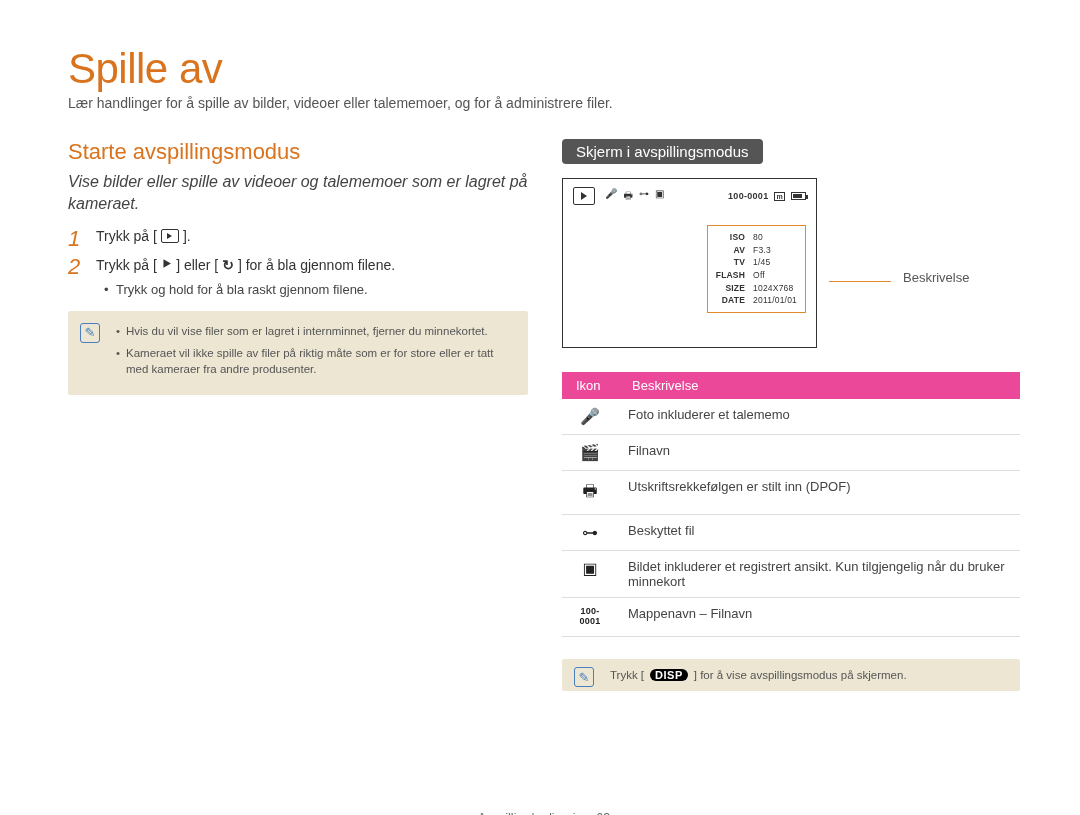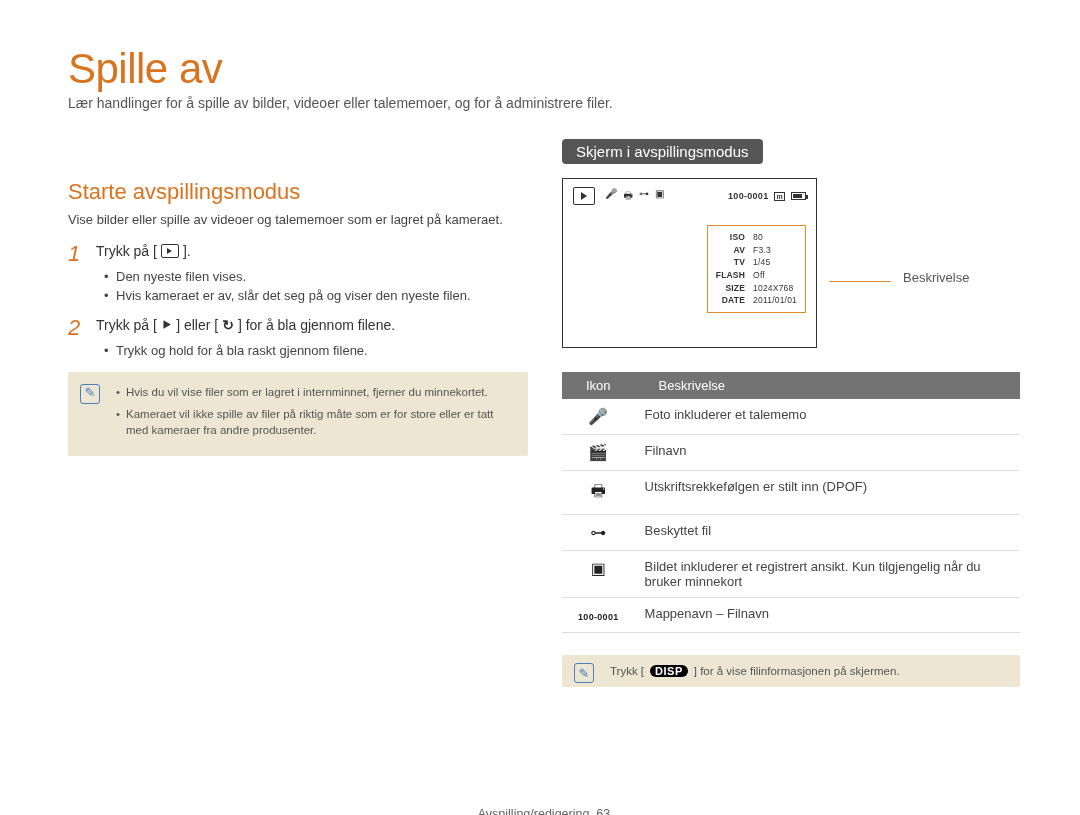--- a/index.html
+++ b/index.html
@@ -1,25 +1,25 @@
 <!DOCTYPE html>
 <html><head>
 <meta charset="utf-8">
 <style>
   * { box-sizing: border-box; margin: 0; padding: 0; }
   html, body { width: 1080px; height: 815px; background: #fff; font-family: Arial, Helvetica, sans-serif; color: #333; }
   .page { padding: 45px 60px 20px 68px; }
   .title { font-size: 42px; font-weight: 300; color: #d9731d; letter-spacing: -0.5px; margin-bottom: 2px; }
   .subtitle { font-size: 14px; color: #555; margin-bottom: 28px; }
   .cols { display: flex; gap: 34px; }
-  .left { flex: 0 0 460px; margin-top: 40px; }
+  .left { flex: 0 0 460px; }
   .right { flex: 1; }
 
   .h2 { font-size: 22px; color: #d9731d; font-weight: 300; margin-bottom: 6px; }
-  .p  { font-size: 13px; color: #444; line-height: 1.35; margin-bottom: 14px; }
+  .p  { font-size: 16px; color: #444; line-height: 1.35; margin-bottom: 14px; font-style: italic; }
 
   .step   { display: flex; gap: 10px; margin-top: 6px; }
   .stepnum{ font-size: 22px; color: #d9731d; font-style: italic; font-weight: 300; line-height: 1; width: 18px; }
   .stepbody{ flex: 1; font-size: 14px; color: #333; }
   .stepbody .line { display: flex; align-items: center; gap: 4px; }
   .bullets { margin: 4px 0 14px 36px; font-size: 13px; color: #444; }
   .bullets li { margin-bottom: 4px; list-style: none; position: relative; padding-left: 12px; }
   .bullets li::before { content: "•"; position: absolute; left: 0; }
 
   .notebox { background: #ece6d3; border-radius: 2px; padding: 12px 14px 12px 48px; position: relative; font-size: 11.5px; color: #555; line-height: 1.4; margin-top: 8px; }
@@ -40,21 +40,21 @@
   .batt { width: 15px; height: 8px; border: 1px solid #333; position: relative; }
   .batt::after { content: ""; position: absolute; right: -3px; top: 2px; width: 2px; height: 4px; background: #333; }
   .batt .fill { position: absolute; left: 1px; top: 1px; bottom: 1px; width: 70%; background: #333; }
 
   .info-box { position: absolute; right: 10px; top: 46px; border: 1.5px solid #e08a2a; padding: 4px 6px; font-size: 8.5px; line-height: 1.25; font-family: Arial, sans-serif; letter-spacing: 0.2px; }
   .info-box table td:first-child { font-weight: bold; padding-right: 6px; text-align: right; }
   .leader { width: 62px; height: 0; border-top: 1px solid #e08a2a; margin-top: 36px; }
   .leader-label { font-size: 13px; color: #555; margin-top: 28px; }
 
   table.desc { width: 100%; border-collapse: collapse; font-size: 13px; }
-  table.desc thead td { background: #737373; color: #fff; padding: 6px 24px; font-size: 13px; margin-left: 6px; }
+  table.desc thead td { background: #ec4899; color: #fff; padding: 6px 14px; font-size: 13px; margin-left: 6px; }
   table.desc tbody td { padding: 8px 10px; border-bottom: 1px solid #ddd; color: #444; vertical-align: top; }
   table.desc tbody td.ic { width: 56px; text-align: center; font-size: 16px; color: #222; }
   .folder-file { font-size: 9px; font-weight: bold; letter-spacing: 0.3px; display:inline-block; }
 
   .note2 { background: #ece6d3; border-radius: 2px; padding: 10px 14px 10px 48px; position: relative; font-size: 11.5px; color: #555; margin-top: 22px; display: flex; align-items: center; gap: 6px; }
   .note2 .note-icon { position: absolute; left: 12px; top: 8px; width: 20px; height: 20px; border: 1.5px solid #4a7fbf; border-radius: 3px; color: #4a7fbf; display: flex; align-items: center; justify-content: center; font-size: 13px; }
   .disp-btn { background: #000; color: #fff; padding: 0 5px; border-radius: 6px; font-size: 11px; font-weight: bold; letter-spacing: 0.5px; }
 
   .inline-icon { display: inline-flex; width: 18px; height: 14px; border: 1px solid #333; border-radius: 2px; align-items: center; justify-content: center; vertical-align: -2px; font-size: 9px; }
   .inline-icon.play::after { content: ""; border-left: 5px solid #333; border-top: 3px solid transparent; border-bottom: 3px solid transparent; }
@@ -77,24 +77,20 @@
       <div class="step">
         <div class="stepnum">1</div>
         <div class="stepbody">
           <span class="line">
             <span>Trykk på [</span>
             <span class="inline-icon play"></span>
             <span>].</span>
           </span>
         </div>
       </div>
-      <ul class="bullets">
-        <li>Den nyeste filen vises.</li>
-        <li>Hvis kameraet er av, slår det seg på og viser den nyeste filen.</li>
-      </ul>
 
       <div class="step">
         <div class="stepnum">2</div>
         <div class="stepbody">
           <span class="line">
             <span>Trykk på [</span>
             <span style="font-weight:bold;">⯈</span>
             <span>] eller [</span>
             <span style="font-weight:bold;">↻</span>
             <span>] for å bla gjennom filene.</span>
@@ -202,21 +198,21 @@
             <td class="ic"><span class="folder-file">100-0001</span></td>
             <td>Mappenavn – Filnavn</td>
           </tr>
         </tbody>
       </table>
 
       <div class="note2">
         <div class="note-icon">✎</div>
         <span>Trykk [</span>
         <span class="disp-btn">DISP</span>
-        <span>] for å vise filinformasjonen på skjermen.</span>
+        <span>] for å vise avspillingsmodus på skjermen.</span>
       </div>
     </div>
   </div>
 
   <div class="footer">
     <span>Avspilling/redigering</span>
     &nbsp;<span>63</span>
   </div>
 </div>
 

